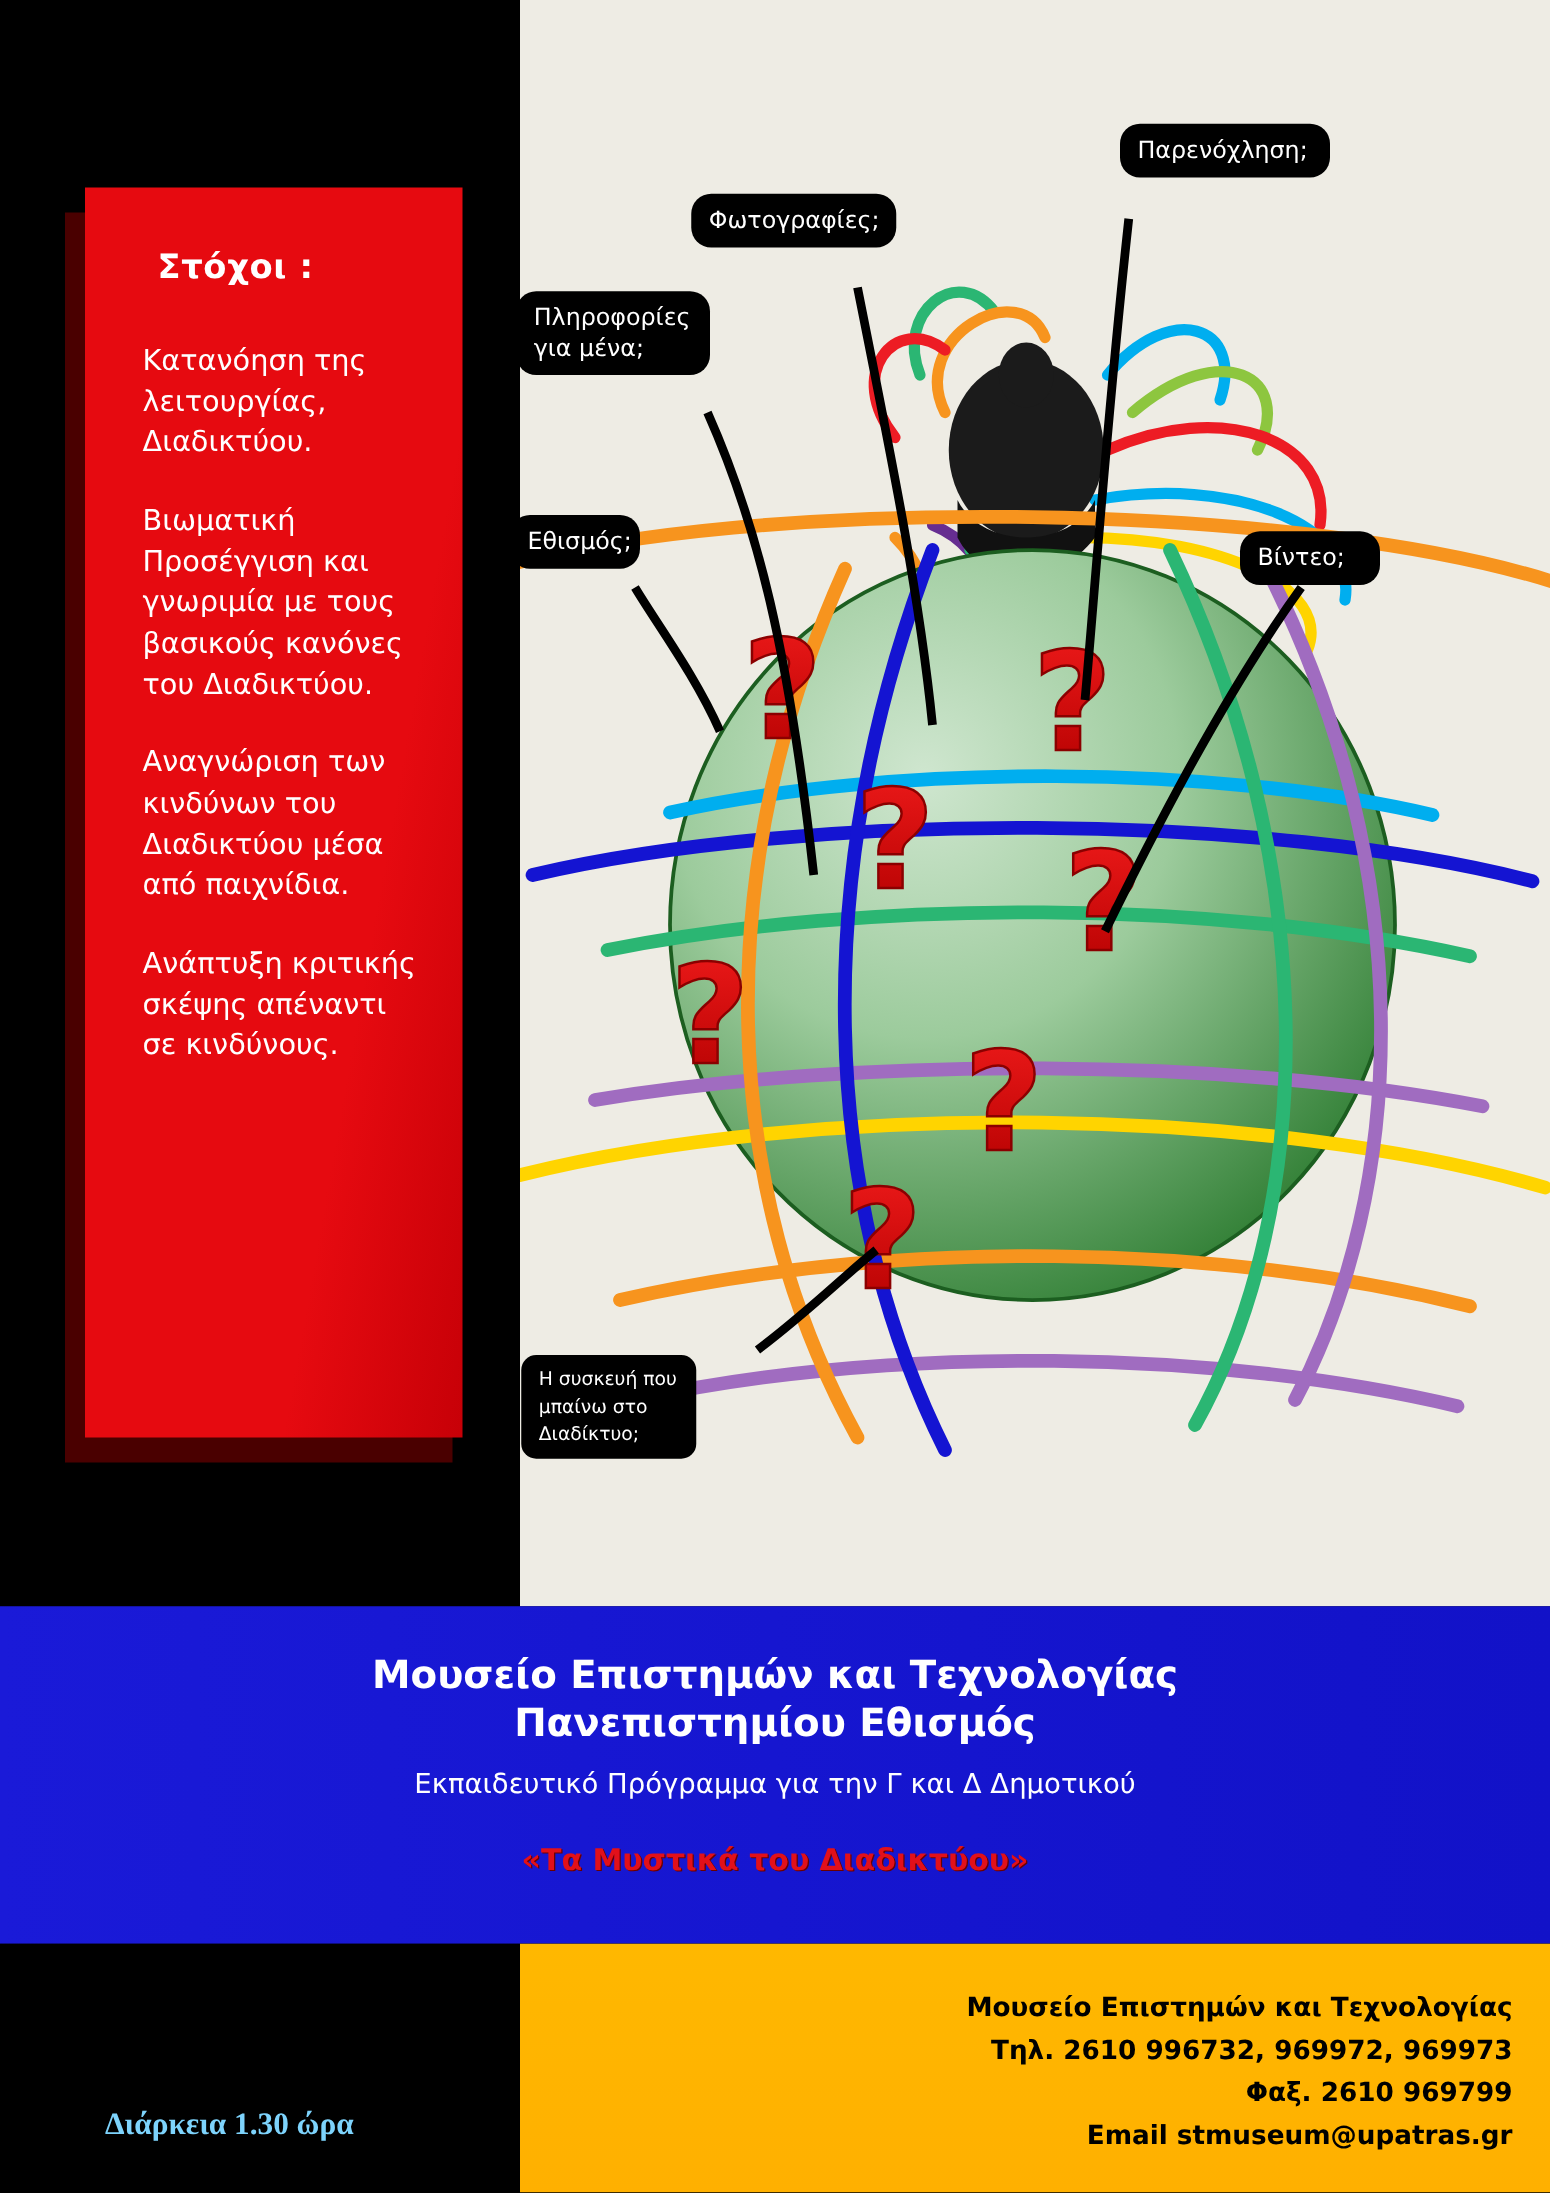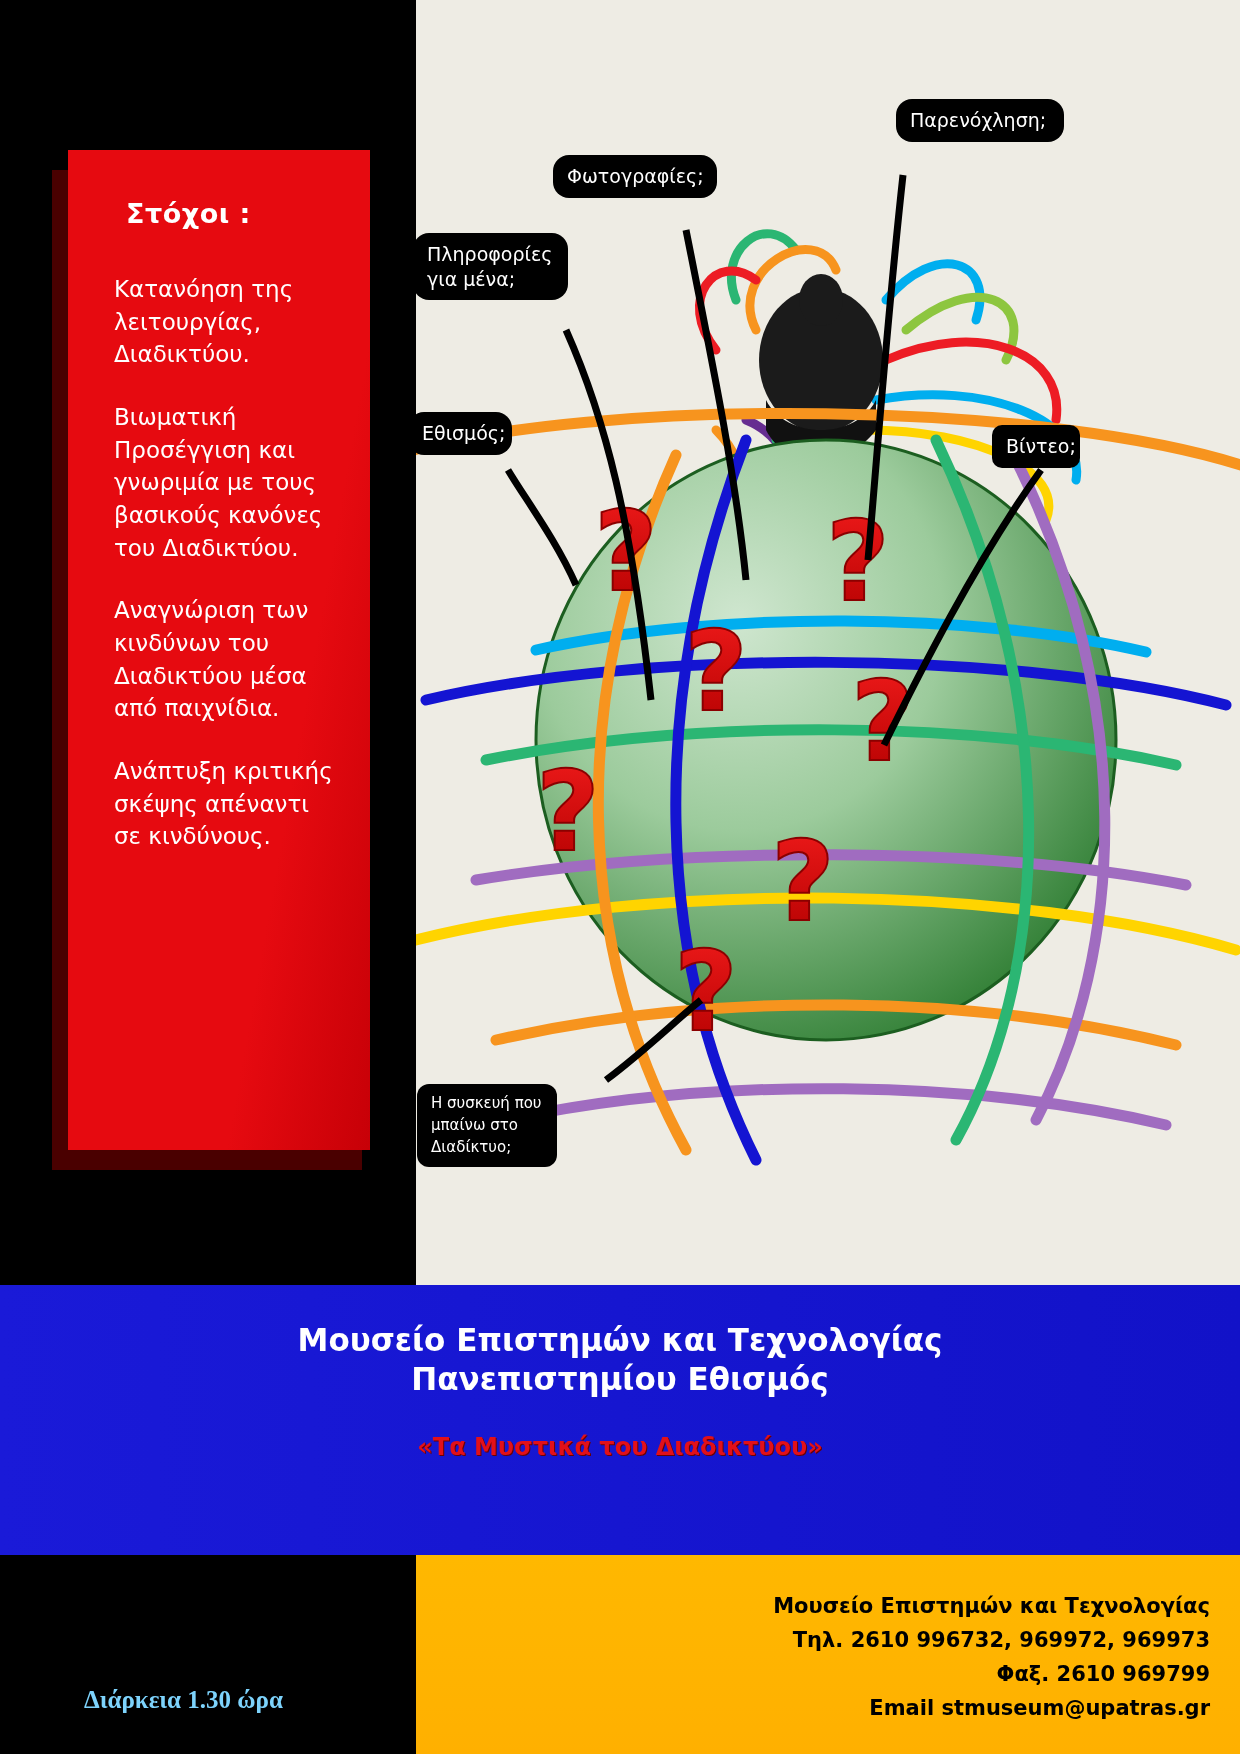--- a/index.html
+++ b/index.html
@@ -161,36 +161,37 @@
         <path d="M487 175 C470 330 460 470 452 560"></path>
         <path d="M625 470 C560 560 500 680 468 745"></path>
         <path d="M190 1080 C230 1050 260 1020 285 1000"></path>
       </g>
     </svg>
 
     <div class="callout" style="left:447px;top:99px;width:168px;margin-left:33px;">Παρενόχληση;</div>
     <div class="callout" style="left:137px;top:155px;width:164px;">Φωτογραφίες;</div>
     <div class="callout" style="left:-3px;top:233px;width:155px;">Πληροφορίες για μένα;</div>
     <div class="callout" style="left:-8px;top:412px;width:104px;">Εθισμός;</div>
-    <div class="callout" style="left:576px;top:425px;width:88px;border-radius:10px;">Βίντεο;</div>
+    <div class="callout" style="left:576px;top:425px;width:112px;">Βίντεο;</div>
     <div class="callout small" style="left:1px;top:1044px;width:140px;margin-top:40px;">Η συσκευή που μπαίνω  στο Διαδίκτυο;</div>
   </div>
 
   <div class="goals-shadow"></div>
   <div class="goals">
     <h2>Στόχοι :</h2>
     <p>Κατανόηση της λειτουργίας, Διαδικτύου.</p>
     <p>Βιωματική Προσέγγιση και γνωριμία με τους βασικούς κανόνες του Διαδικτύου.</p>
     <p>Αναγνώριση των  κινδύνων του Διαδικτύου μέσα από παιχνίδια.</p>
     <p>Ανάπτυξη κριτικής σκέψης απέναντι σε κινδύνους.</p>
   </div>
 
   <div class="blue">
     <div class="t1">Μουσείο  Επιστημών και Τεχνολογίας</div>
     <div class="t1" style="padding-top:0">Πανεπιστημίου Εθισμός</div>
+    <div class="t2">Εκπαιδευτικό Πρόγραμμα για την Γ και Δ Δημοτικού</div>
     <div class="t3">«Τα Μυστικά του Διαδικτύου»</div>
   </div>
 
   <div class="bottom-black"></div>
   <div class="orange">
     <div class="lines">
       <div>Μουσείο Επιστημών και Τεχνολογίας</div>
       <div>Τηλ. 2610 996732, 969972, 969973</div>
       <div>Φαξ. 2610 969799</div>
       <div>Email stmuseum@upatras.gr</div>

